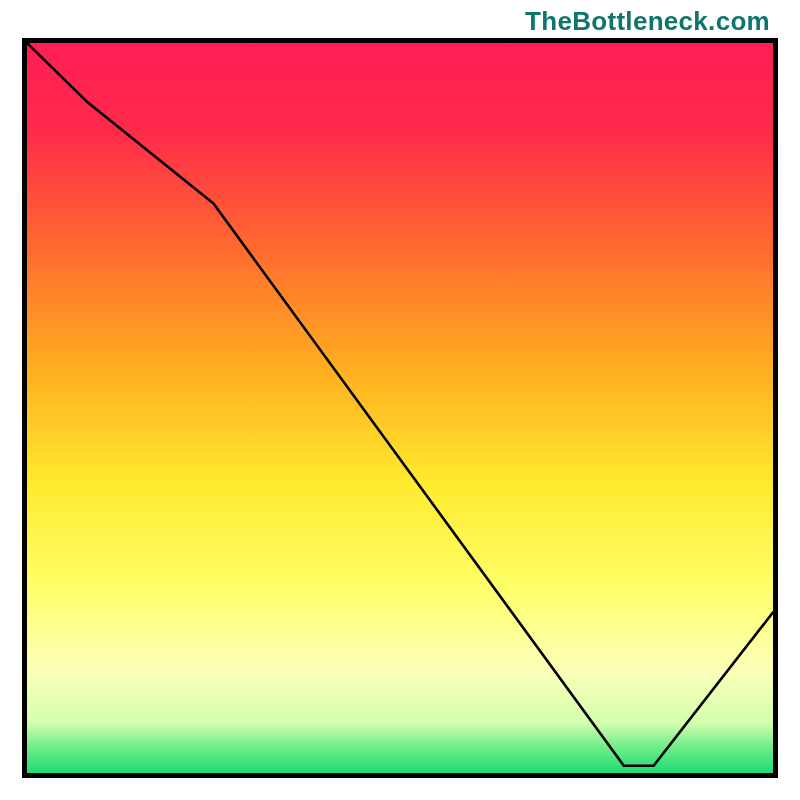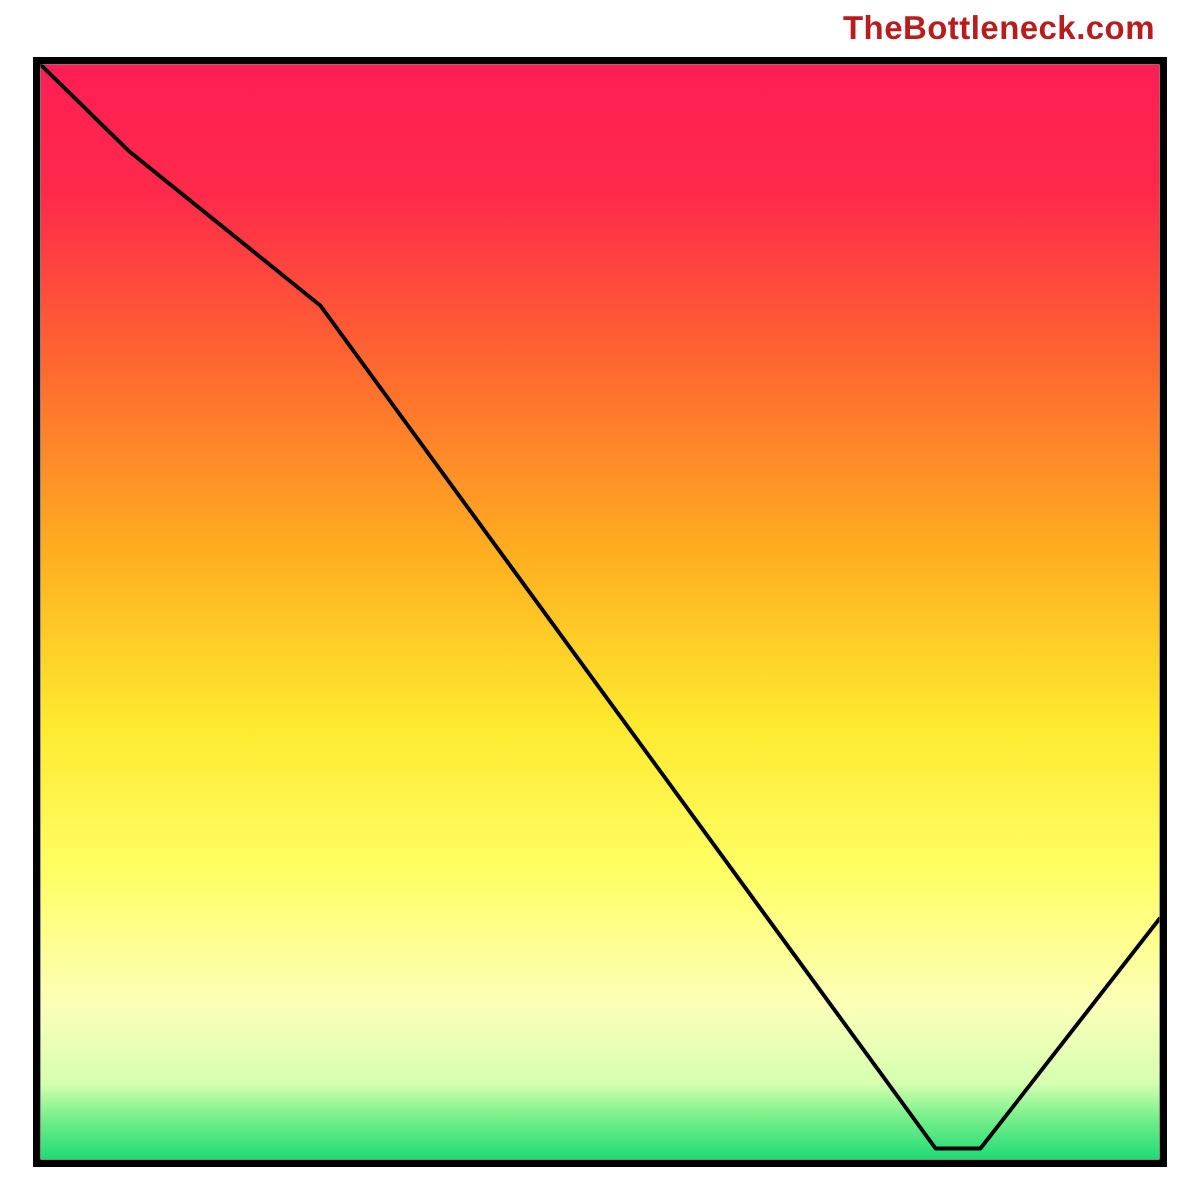--- a/index.html
+++ b/index.html
@@ -13,23 +13,23 @@
   .wrap {
     position: relative;
     width: 800px;
     height: 800px;
     background: #ffffff;
   }
   .watermark {
     position: absolute;
     top: 6px;
     right: 30px;
-    font-size: 22px;
+    font-size: 26px;
     font-weight: 600;
-    color: #b91c1c;
+    color: #0f766e;
     letter-spacing: 0.3px;
   }
   .plot-frame {
     position: absolute;
     left: 22px;
     top: 38px;
     width: 756px;
     height: 740px;
     border: 5px solid #000000;
     box-sizing: border-box;

